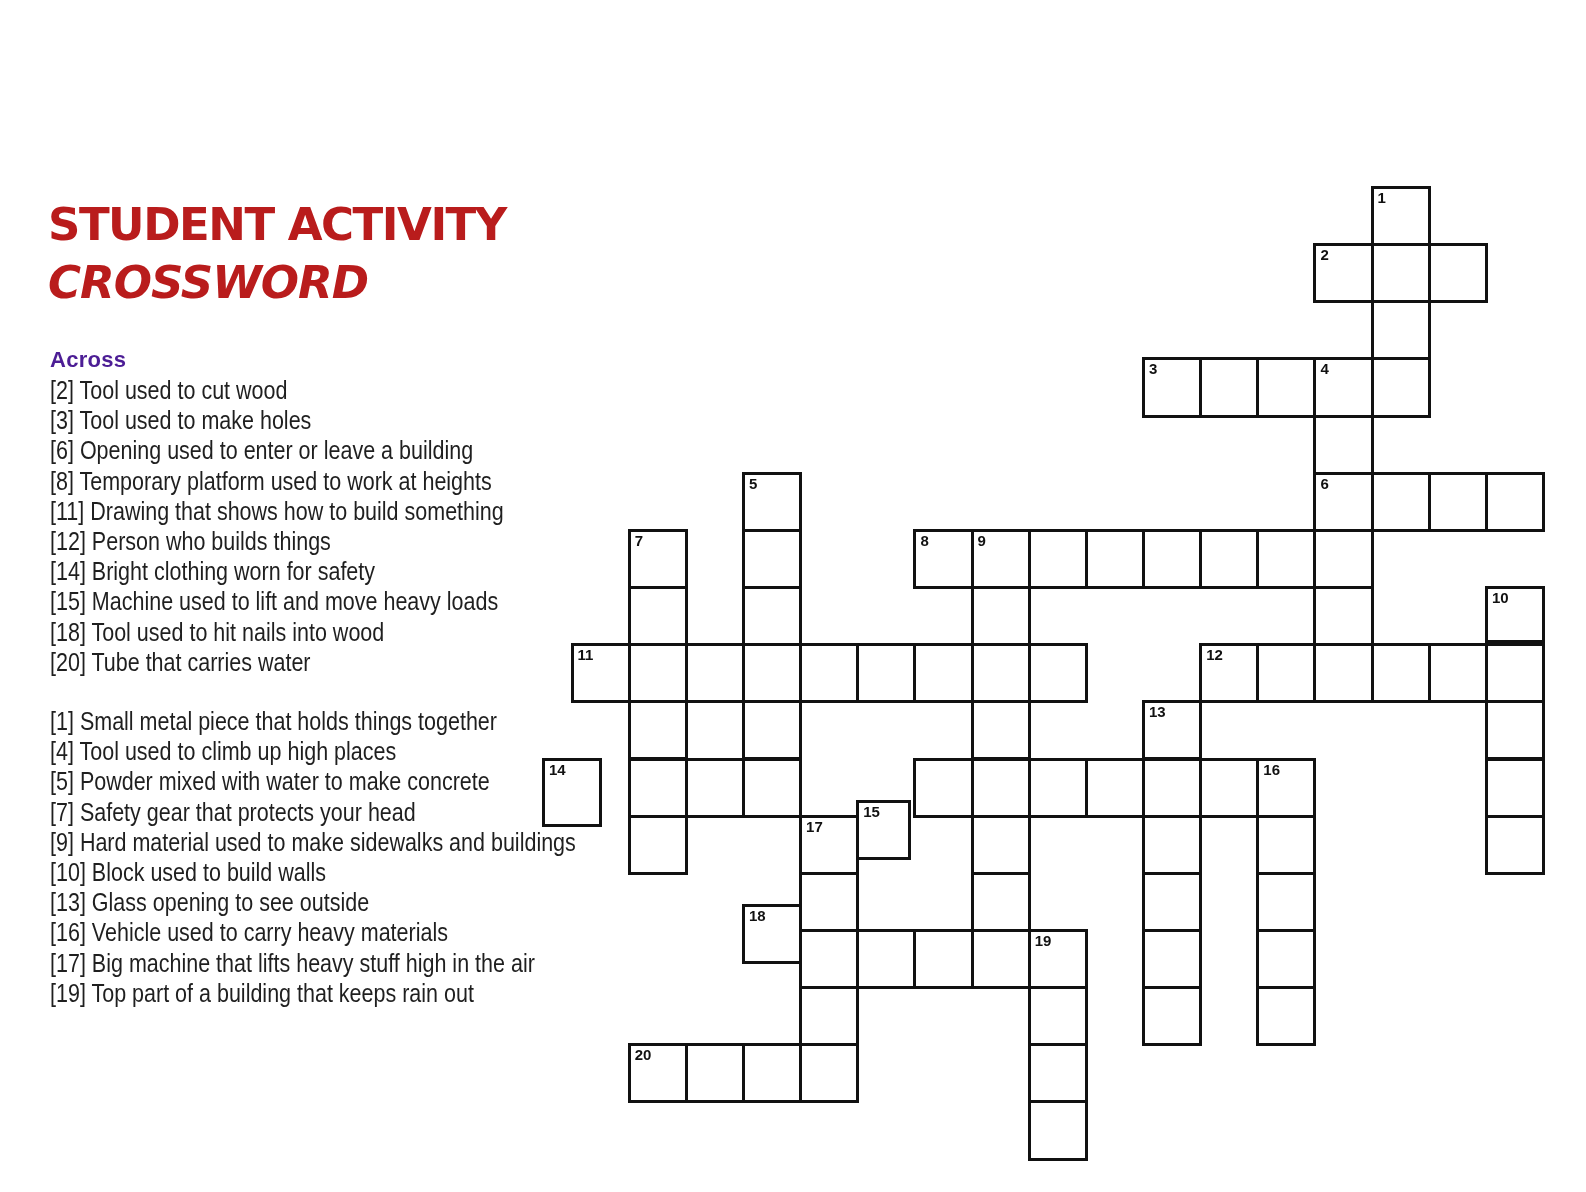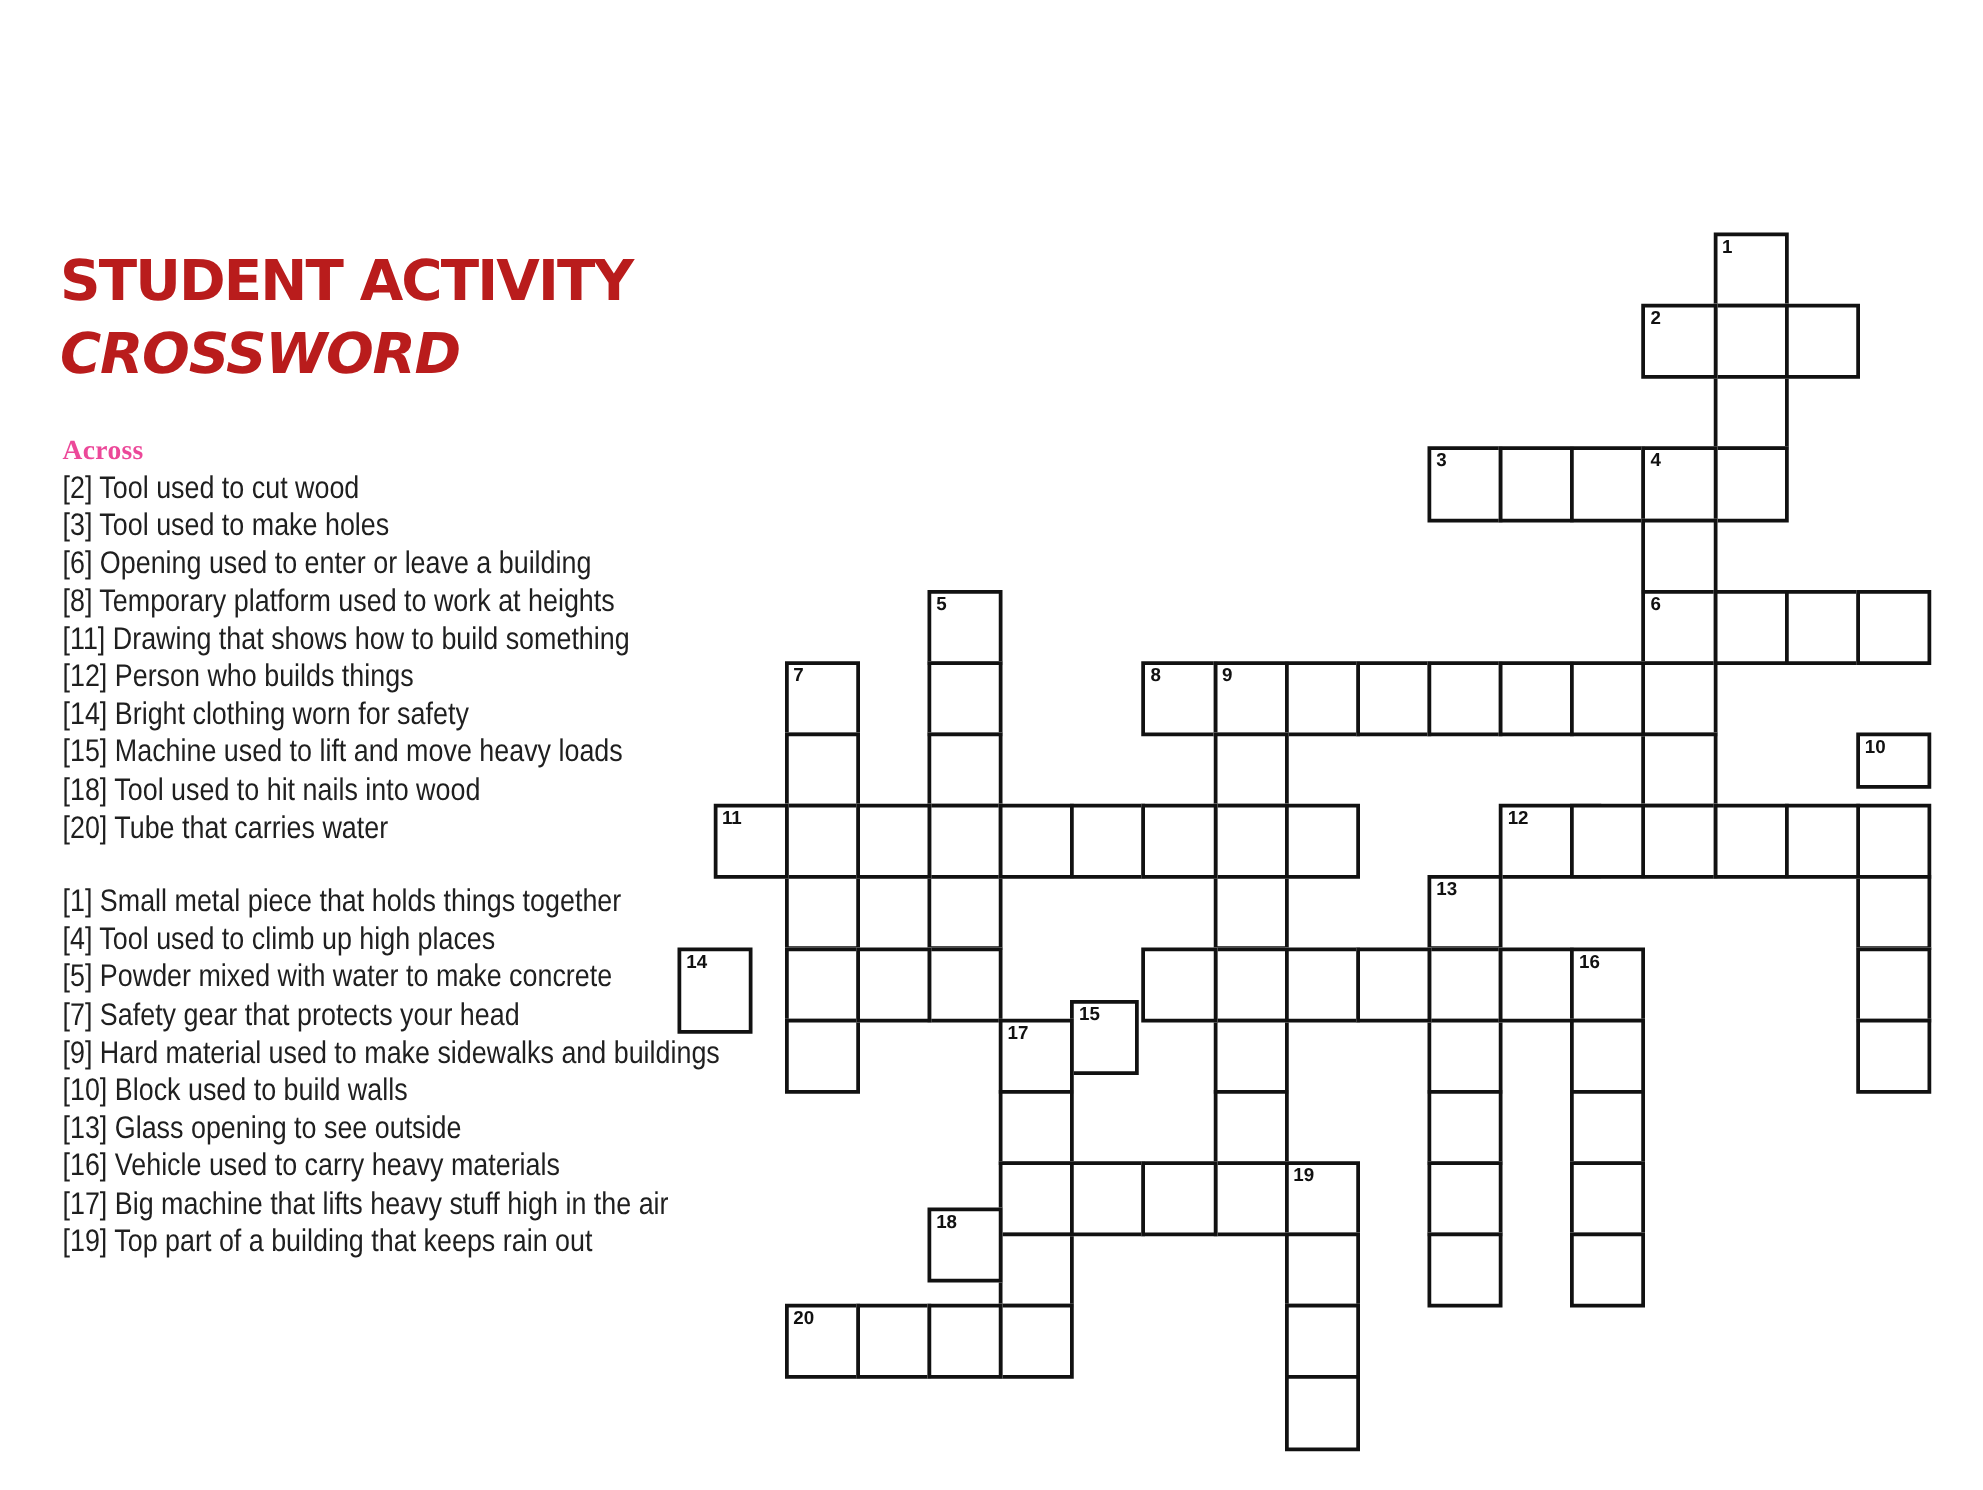--- a/index.html
+++ b/index.html
@@ -3,21 +3,21 @@
 <meta charset="utf-8">
 <style>
   html, body { margin: 0; padding: 0; background: #ffffff; }
   body { width: 1586px; height: 1192px; position: relative; overflow: hidden; font-family: "Liberation Sans", sans-serif; }
   .title { position: absolute; left: 48px; color: #b91c1c; font-family: "DejaVu Sans", sans-serif; font-weight: bold; margin: 0; white-space: nowrap; }
   .title-line1 { top: 198px; font-size: 45px; letter-spacing: -1.5px; }
   .title-line2 { top: 256px; font-size: 45px; font-style: italic; letter-spacing: -1px; }
   .clues { position: absolute; left: 50px; color: #1a1a1a; }
   .clues-across { top: 345px; }
   .clues-down { top: 706px; }
-  .clue-heading { font-family: Liberation Serif, serif; font-weight: bold; font-size: 22px; color: #ec4899; height: 30px; line-height: 30px; letter-spacing: 0.3px; }
+  .clue-heading { font-family: Liberation Sans, sans-serif; font-weight: bold; font-size: 22px; color: #4c1d95; height: 30px; line-height: 30px; letter-spacing: 0.3px; }
   .clue { font-family: "Liberation Sans", sans-serif; font-size: 25px; height: 30.2px; line-height: 30.2px; white-space: nowrap; transform: scaleX(0.86); transform-origin: left center; color: #1f1f1f; }
   #grid { position: absolute; left: 0; top: 0; width: 1586px; height: 1192px; pointer-events: none; }
   .cell { position: absolute; box-sizing: border-box; width: 58.6px; height: 58.6px; border: 3px solid #111; background: #fff; pointer-events: auto; }
   .cell-num { position: absolute; left: 4px; top: 1px; font-family: "Liberation Sans", sans-serif; font-weight: bold; font-size: 15px; color: #111; line-height: 16px; }
 </style>
 </head>
 <body>
 
 <h1 class="title title-line1">STUDENT ACTIVITY</h1>
 <h1 class="title title-line2">CROSSWORD</h1>
@@ -105,21 +105,21 @@
     <div class="cell" style="left: 1142px; top: 528.9px; width: 60.15px; height: 60.15px;"></div>
     <div class="cell" style="left: 1199.15px; top: 528.9px; width: 60.15px; height: 60.15px;"></div>
     <div class="cell" style="left: 1256.3px; top: 528.9px; width: 60.15px; height: 60.15px;"></div>
     <div class="cell" style="left: 970.55px; top: 586.05px; width: 60.15px; height: 60.15px;"></div>
     <div class="cell" style="left: 970.55px; top: 643.2px; width: 60.15px; height: 60.15px;"></div>
     <div class="cell" style="left: 970.55px; top: 700.35px; width: 60.15px; height: 60.15px;"></div>
     <div class="cell" style="left: 970.55px; top: 757.5px; width: 60.15px; height: 60.15px;"></div>
     <div class="cell" style="left: 970.55px; top: 814.65px; width: 60.15px; height: 60.15px;"></div>
     <div class="cell" style="left: 970.55px; top: 871.8px; width: 60.15px; height: 60.15px;"></div>
     <div class="cell" style="left: 970.55px; top: 928.95px; width: 60.15px; height: 60.15px;"></div>
-    <div class="cell" style="left: 1484.9px; top: 586.05px; width: 60.15px; height: 45px;">
+    <div class="cell" style="left: 1484.9px; top: 586.05px; width: 60.15px; height: 57px;">
       <span class="cell-num">10</span>
     </div>
     <div class="cell" style="left: 1484.9px; top: 643.2px; width: 60.15px; height: 60.15px;"></div>
     <div class="cell" style="left: 1484.9px; top: 700.35px; width: 60.15px; height: 60.15px;"></div>
     <div class="cell" style="left: 1484.9px; top: 757.5px; width: 60.15px; height: 60.15px;"></div>
     <div class="cell" style="left: 1484.9px; top: 814.65px; width: 60.15px; height: 60.15px;"></div>
     <div class="cell" style="left: 570.5px; top: 643.2px; width: 60.15px; height: 60.15px;">
       <span class="cell-num">11</span>
     </div>
     <div class="cell" style="left: 684.8px; top: 643.2px; width: 60.15px; height: 60.15px;"></div>
@@ -159,21 +159,21 @@
     <div class="cell" style="left: 1256.3px; top: 871.8px; width: 60.15px; height: 60.15px;"></div>
     <div class="cell" style="left: 1256.3px; top: 928.95px; width: 60.15px; height: 60.15px;"></div>
     <div class="cell" style="left: 1256.3px; top: 986.1px; width: 60.15px; height: 60.15px;"></div>
     <div class="cell" style="left: 799.1px; top: 814.65px; width: 60.15px; height: 60.15px;">
       <span class="cell-num">17</span>
     </div>
     <div class="cell" style="left: 799.1px; top: 871.8px; width: 60.15px; height: 60.15px;"></div>
     <div class="cell" style="left: 799.1px; top: 928.95px; width: 60.15px; height: 60.15px;"></div>
     <div class="cell" style="left: 799.1px; top: 986.1px; width: 60.15px; height: 60.15px;"></div>
     <div class="cell" style="left: 799.1px; top: 1043.25px; width: 60.15px; height: 60.15px;"></div>
-    <div class="cell" style="left: 741.95px; top: 966px; width: 60.15px; height: 60.15px;">
+    <div class="cell" style="left: 741.95px; top: 904px; width: 60.15px; height: 60.15px;">
       <span class="cell-num">18</span>
     </div>
     <div class="cell" style="left: 856.25px; top: 928.95px; width: 60.15px; height: 60.15px;"></div>
     <div class="cell" style="left: 913.4px; top: 928.95px; width: 60.15px; height: 60.15px;"></div>
     <div class="cell" style="left: 1027.7px; top: 928.95px; width: 60.15px; height: 60.15px;">
       <span class="cell-num">19</span>
     </div>
     <div class="cell" style="left: 1027.7px; top: 986.1px; width: 60.15px; height: 60.15px;"></div>
     <div class="cell" style="left: 1027.7px; top: 1043.25px; width: 60.15px; height: 60.15px;"></div>
     <div class="cell" style="left: 1027.7px; top: 1100.4px; width: 60.15px; height: 60.15px;"></div>

